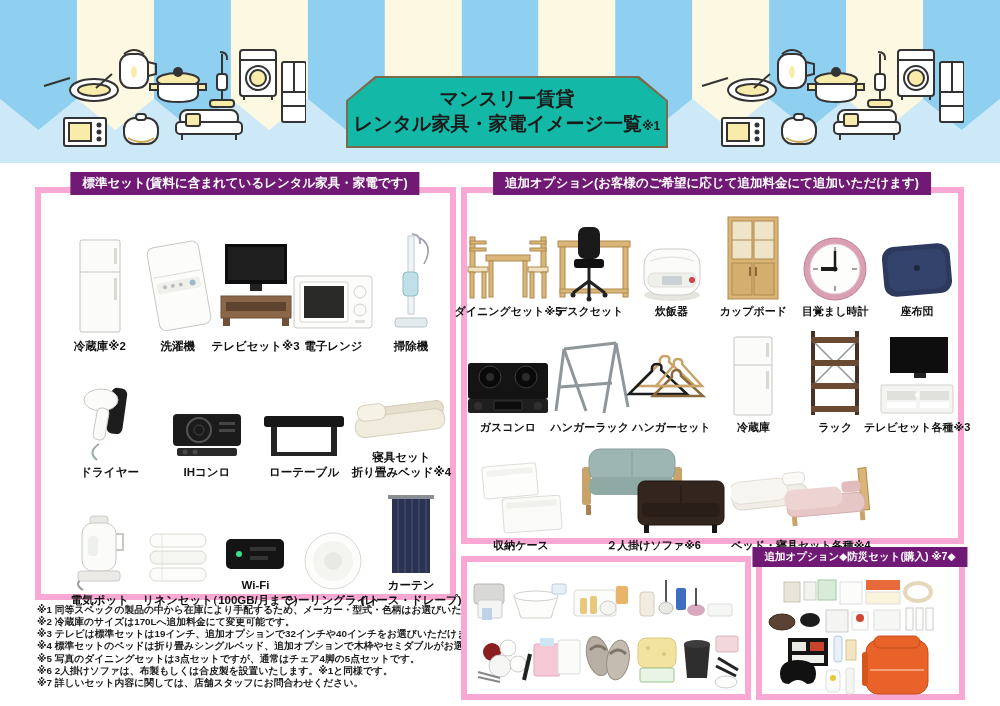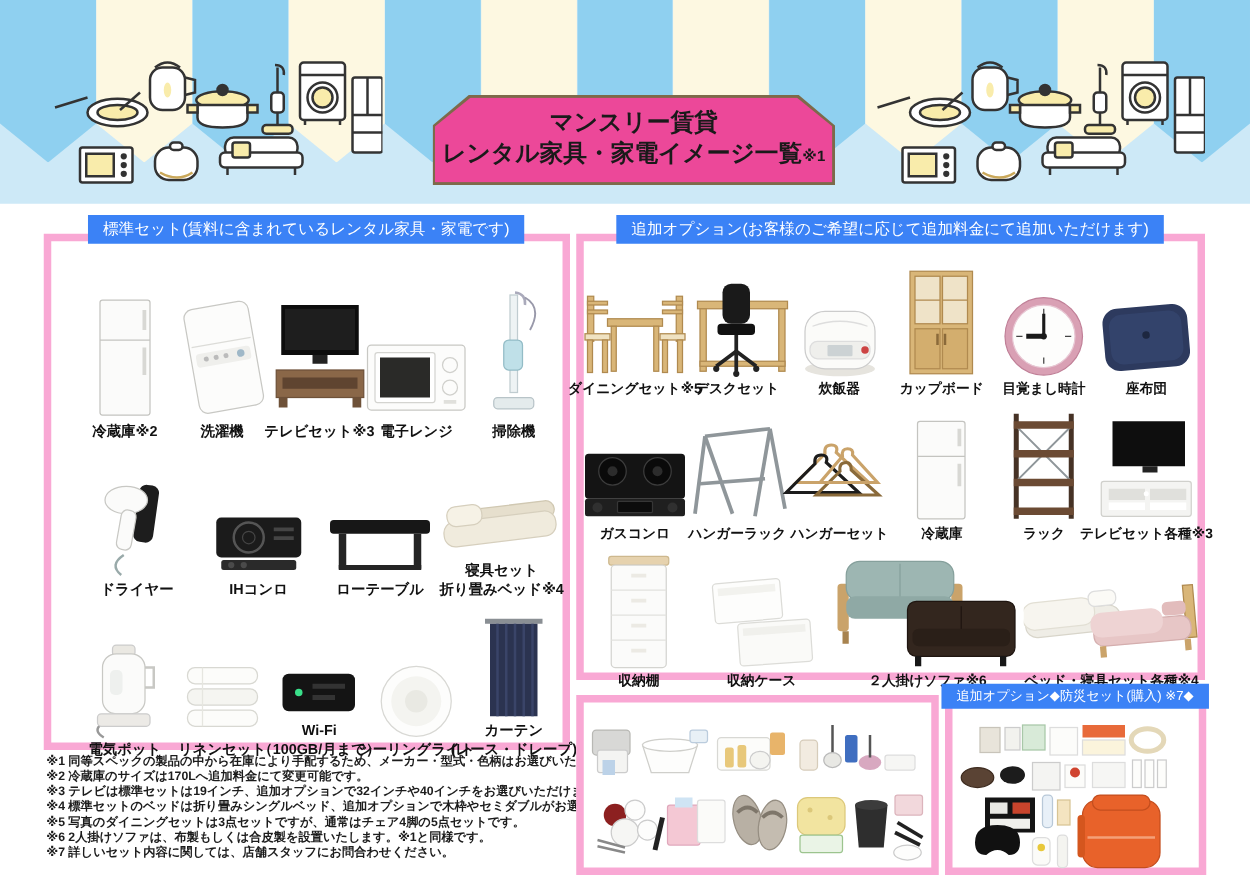--- a/index.html
+++ b/index.html
@@ -12,35 +12,35 @@
   .stripes span{flex:1;height:100%;clip-path:polygon(0 0,100% 0,100% 76%,50% 100%,0 76%);}
   .stripes span:nth-child(odd){background:#8fd0f0;}
   .stripes span:nth-child(even){background:#fdf8e1;}
   .doodles{position:absolute;top:44px;}
   .doodles.left{left:36px;}
   .doodles.right{left:694px;}
 
   
   .plaque{position:absolute;left:346px;top:76px;width:322px;height:72px;
     background:#7d6a4a;clip-path:polygon(0 34%,9% 0,91% 0,100% 34%,100% 100%,0 100%);}
-  .plaque-in{position:absolute;left:2px;top:2px;right:2px;bottom:2px;background:#ec4899;
+  .plaque-in{position:absolute;left:2px;top:2px;right:2px;bottom:2px;background:#14b8a6;
     clip-path:polygon(0 34%,9% 0,91% 0,100% 34%,100% 100%,0 100%);
     display:flex;flex-direction:column;align-items:center;justify-content:center;}
   .plaque-in .t1{font-size:19px;font-weight:bold;color:#1a1a1a;line-height:1.3;}
   .plaque-in .t2{font-size:19px;font-weight:bold;color:#1a1a1a;line-height:1.3;}
   .plaque-in .note{font-size:12px;font-weight:bold;}
 
   
   .box{position:absolute;background:#fff;border:6px solid #f9a8d4;box-sizing:border-box;}
   .lbox{left:35px;top:187px;width:421px;height:413px;}
   .rbox{left:461px;top:187px;width:503px;height:357px;}
   .pbox1{left:461px;top:556px;width:290px;height:144px;}
   .pbox2{left:756px;top:556px;width:209px;height:144px;}
 
-  .sec-header{position:absolute;background:#3b82f6;color:#fff;font-weight:normal;
+  .sec-header{position:absolute;background:#701a75;color:#fff;font-weight:bold;
     padding:3px 12px;white-space:nowrap;z-index:5;}
   .h-std{top:172px;left:245px;transform:translateX(-50%);font-size:12.5px;}
   .h-opt{top:172px;left:712px;transform:translateX(-50%);font-size:12.5px;}
   .h-p1{top:547px;left:606px;transform:translateX(-50%);font-size:10.5px;}
   .h-p2{top:547px;left:860px;transform:translateX(-50%);font-size:10.5px;}
 
   
   .row{display:flex;align-items:flex-end;}
   .lbox .pad{padding-top:14px;padding-left:20px;}
   .rbox .pad{padding-top:12px;}
@@ -540,36 +540,20 @@
                 <rect x="13" y="69" width="29" height="6" fill="#fff"></rect>
                 <rect x="46" y="69" width="29" height="6" fill="#fff"></rect>
                 <circle cx="43" cy="62" r="2" fill="#fff"></circle>
               </svg>
           </div>
           <div class="lbl">テレビセット各種※3</div>
         </div>
       </div>
 
       <div class="row rrow3">
-        <div class="cell c18">
-          <div class="img">
-            <svg width="56" height="96" viewBox="0 0 56 96">
-                <rect x="4" y="4" width="48" height="7" rx="2" fill="#e6d2ae" stroke="#cdb88e"></rect>
-                <rect x="6" y="11" width="44" height="82" rx="3" fill="#fbfbfa" stroke="#d4d4d0"></rect>
-                <line x1="6" y1="31" x2="50" y2="31" stroke="#e2e2de"></line>
-                <line x1="6" y1="51" x2="50" y2="51" stroke="#e2e2de"></line>
-                <line x1="6" y1="71" x2="50" y2="71" stroke="#e2e2de"></line>
-                <rect x="22" y="18" width="12" height="3" fill="#eceae4"></rect>
-                <rect x="22" y="38" width="12" height="3" fill="#eceae4"></rect>
-                <rect x="22" y="58" width="12" height="3" fill="#eceae4"></rect>
-                <rect x="22" y="78" width="12" height="3" fill="#eceae4"></rect>
-              </svg>
-          </div>
-          <div class="lbl">収納棚</div>
-        </div>
         <div class="cell c22">
           <div class="img">
             <svg width="92" height="82" viewBox="0 0 92 82">
                 <g transform="rotate(-5 34 26)">
                   <rect x="8" y="10" width="54" height="32" rx="3" fill="#fdfdfc" stroke="#dcdcd8"></rect>
                   <rect x="12" y="14" width="46" height="6" fill="#f2f2ee"></rect>
                 </g>
                 <g transform="rotate(-4 57 58)">
                   <rect x="28" y="42" width="58" height="34" rx="3" fill="#fafaf8" stroke="#dcdcd8"></rect>
                   <rect x="32" y="46" width="50" height="6" fill="#f0f0ec"></rect>

